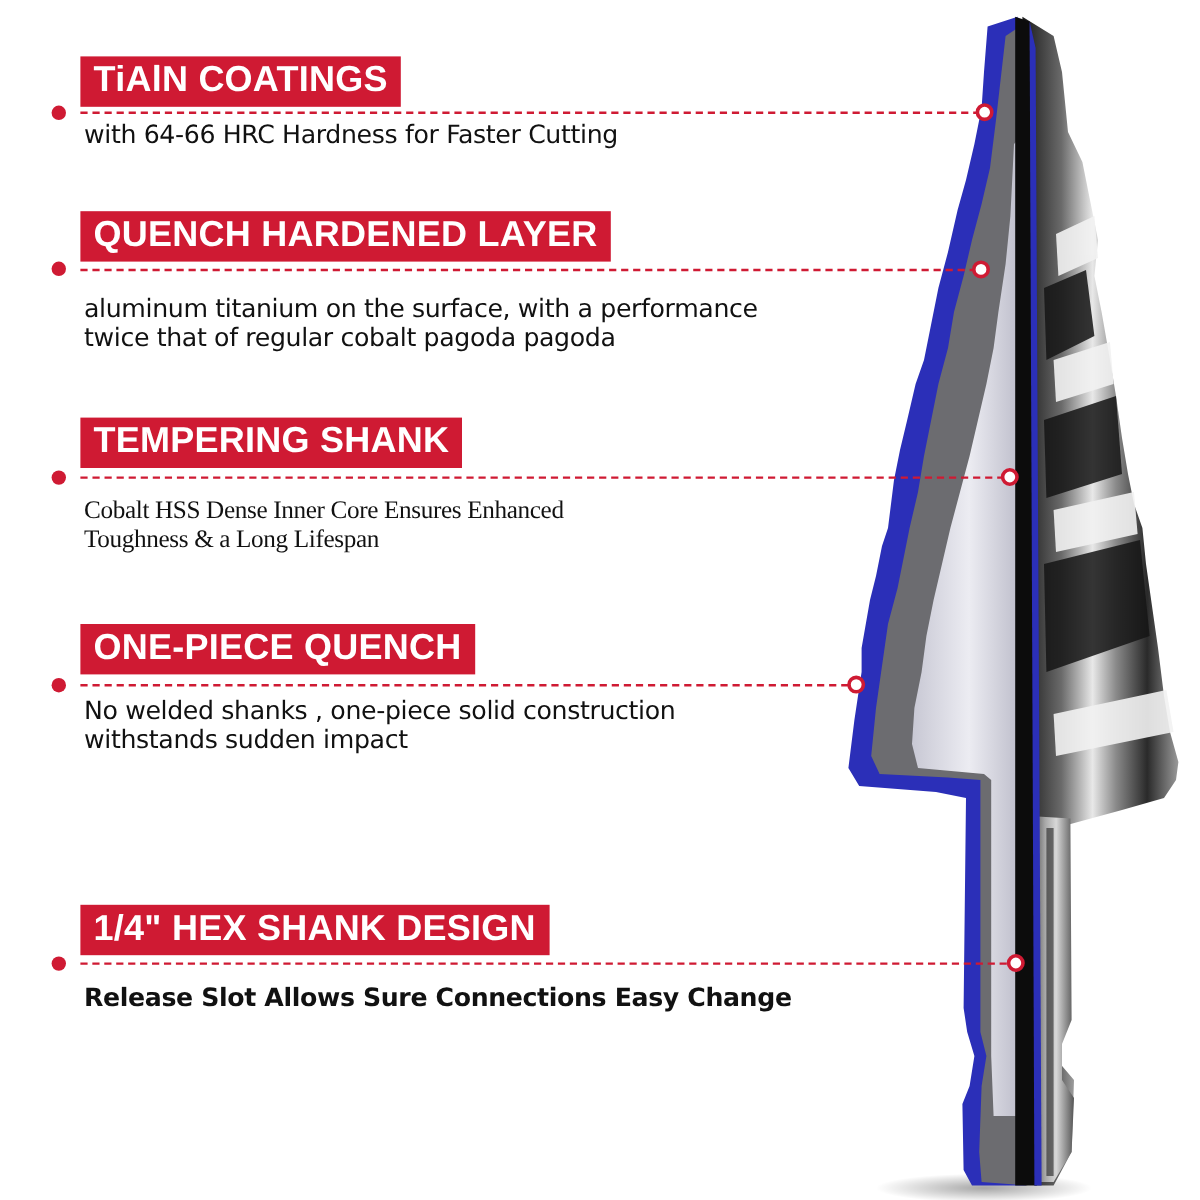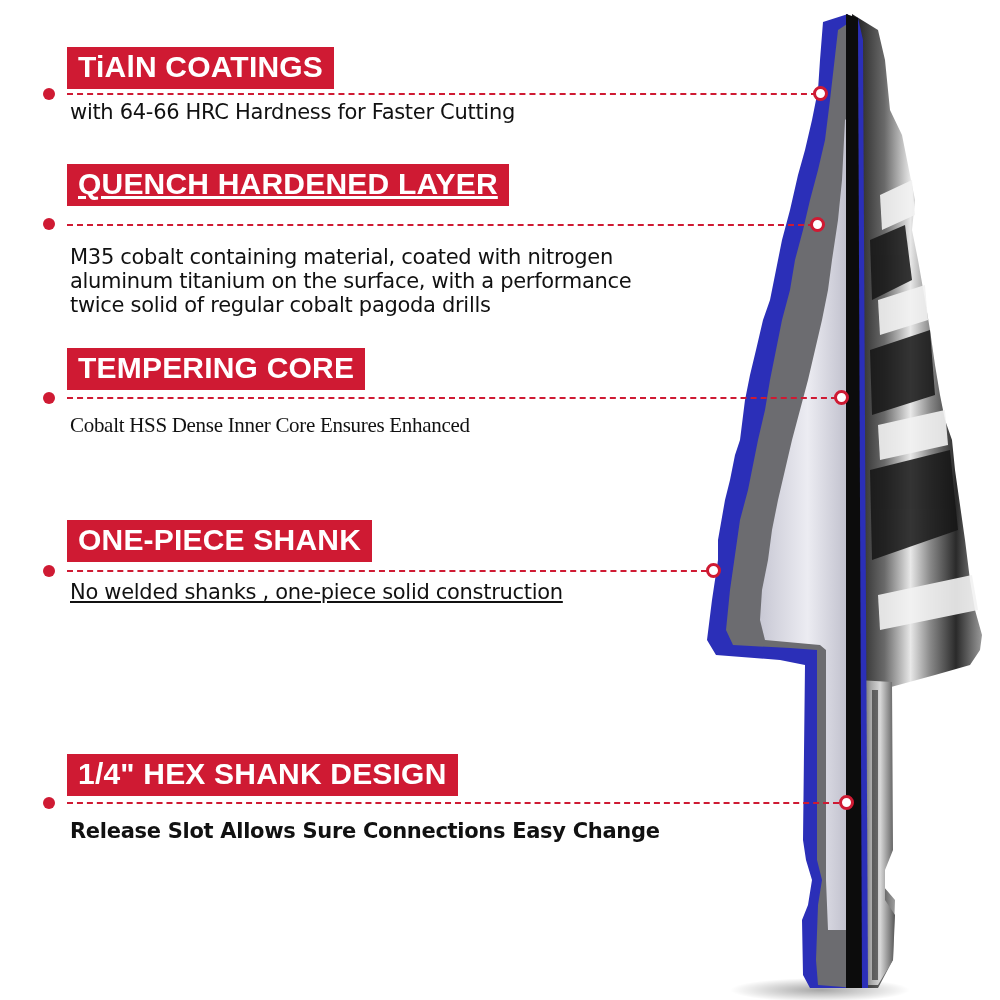--- a/index.html
+++ b/index.html
@@ -142,48 +142,49 @@
     <div class="title-box" style="top:47px;">TiAlN COATINGS</div>
     <div class="dot-left" style="top:88px;"></div>
     <div class="dash-line" style="top:93px; width:750px;"></div>
     <div class="dot-right" style="left:813px; top:86px;"></div>
     <div class="desc" style="top:100px;text-align:right;">
       <div>with 64-66 HRC Hardness for Faster Cutting</div>
     </div>
   </div>
 
   <div>
-    <div class="title-box" style="top:164px;text-decoration:underline;">QUENCH HARDENED LAYER</div>
+    <div class="title-box" style="top:176px;">QUENCH HARDENED LAYER</div>
     <div class="dot-left" style="top:218px;"></div>
     <div class="dash-line" style="top:224px; width:747px;"></div>
     <div class="dot-right" style="left:810px; top:217px;"></div>
     <div class="desc" style="top:245px;">
-      <div>M35 cobalt containing material, coated with nitrogen</div>
       <div>aluminum titanium on the surface, with a performance</div>
-      <div>twice solid of regular cobalt pagoda drills</div>
+      <div>twice that of regular cobalt pagoda pagoda</div>
     </div>
   </div>
 
   <div>
-    <div class="title-box" style="top:348px;">TEMPERING CORE</div>
+    <div class="title-box" style="top:348px;">TEMPERING SHANK</div>
     <div class="dot-left" style="top:392px;"></div>
     <div class="dash-line" style="top:397px; width:770px;"></div>
     <div class="dot-right" style="left:834px; top:390px;"></div>
     <div class="desc" style="top:413px;font-family:Liberation Serif, serif;">
       <div>Cobalt HSS Dense Inner Core Ensures Enhanced</div>
+      <div>Toughness &amp; a Long Lifespan</div>
     </div>
   </div>
 
   <div>
-    <div class="title-box" style="top:520px;">ONE-PIECE SHANK</div>
+    <div class="title-box" style="top:520px;">ONE-PIECE QUENCH</div>
     <div class="dot-left" style="top:565px;"></div>
     <div class="dash-line" style="top:570px; width:640px;"></div>
     <div class="dot-right" style="left:706px; top:563px;"></div>
-    <div class="desc" style="top:580px;text-decoration:underline;">
+    <div class="desc" style="top:580px;">
       <div>No welded shanks , one-piece solid construction</div>
+      <div>withstands sudden impact</div>
     </div>
   </div>
 
   <div>
     <div class="title-box" style="top:754px;">1/4" HEX SHANK DESIGN</div>
     <div class="dot-left" style="top:797px;"></div>
     <div class="dash-line" style="top:802px; width:772px;"></div>
     <div class="dot-right" style="left:839px; top:795px;"></div>
     <div class="desc" style="top:819px;font-weight:bold;">
       <div>Release Slot Allows Sure Connections Easy Change</div>

